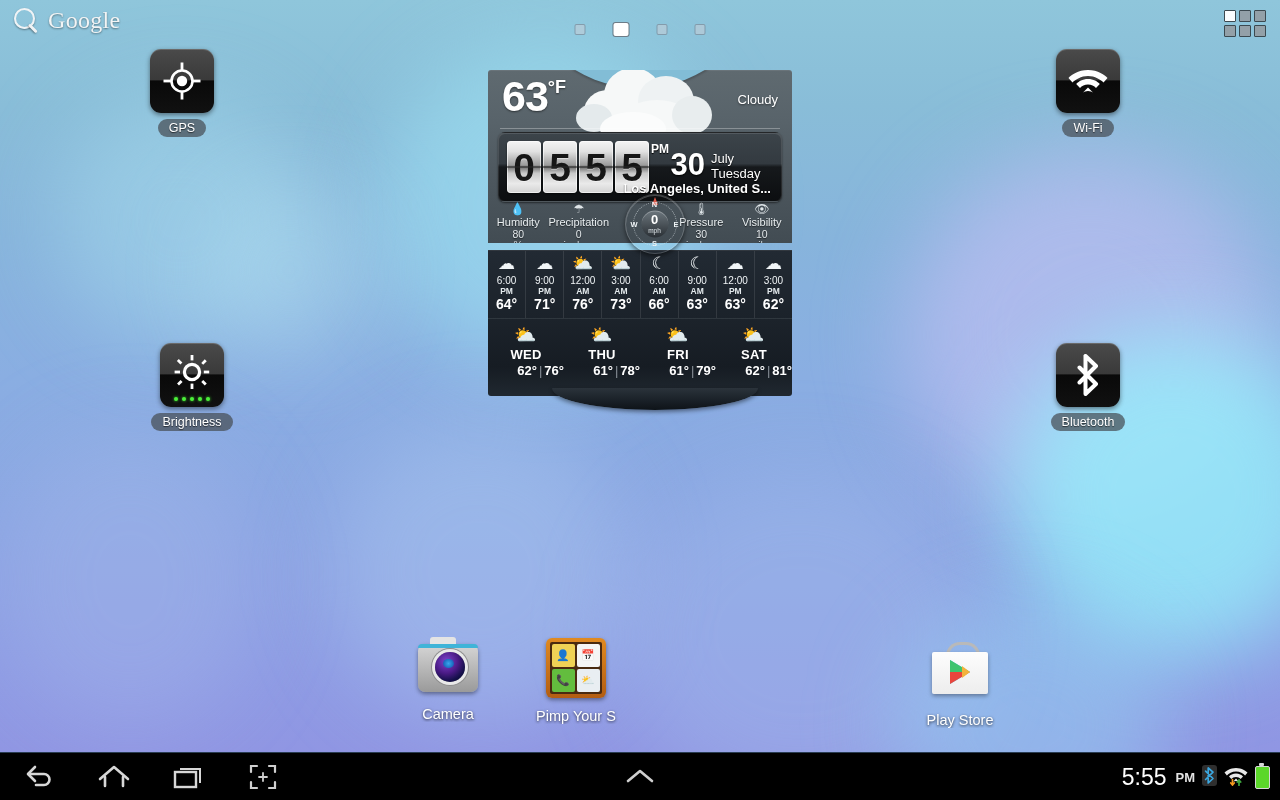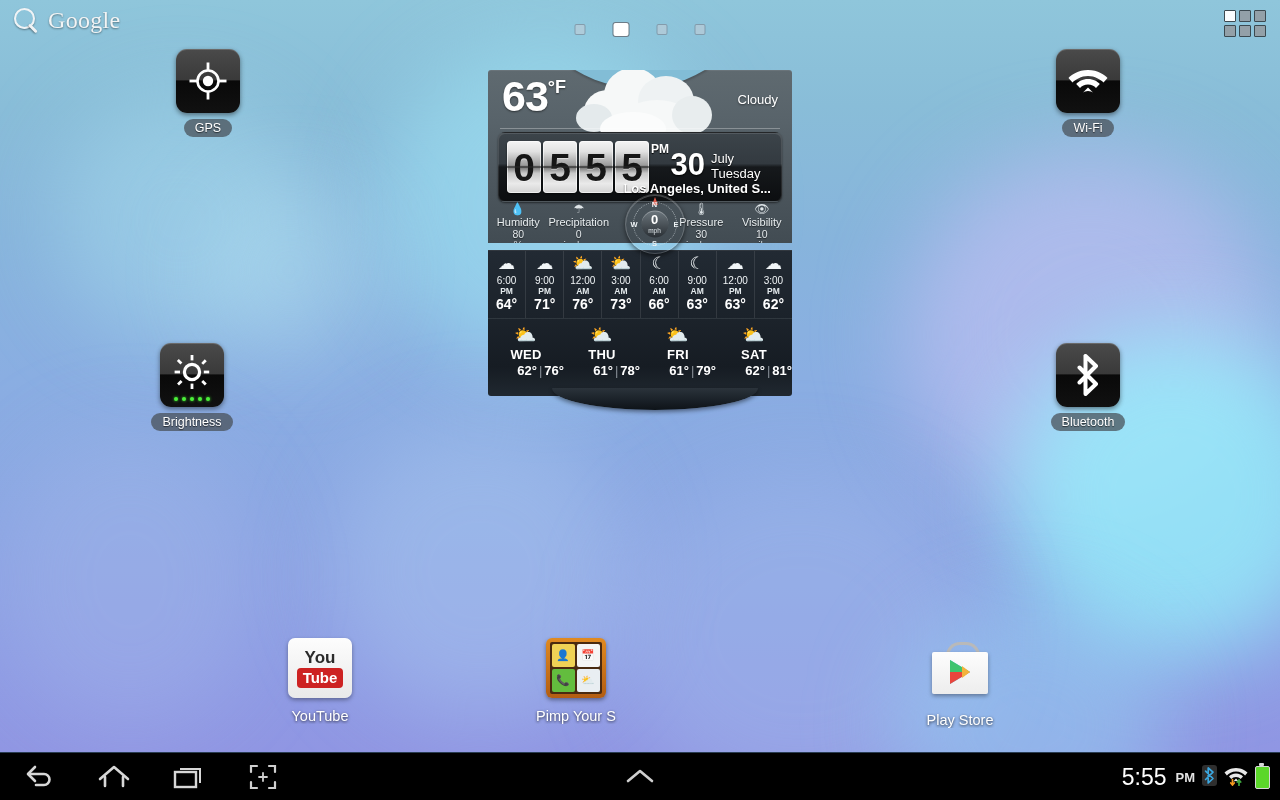--- a/index.html
+++ b/index.html
@@ -52,21 +52,21 @@
     width:64px;height:64px;margin:0 auto;border-radius:11px;
     background:linear-gradient(180deg,#4a4a4a 0%,#3a3a3a 48%,#090909 50%,#111 100%);
     box-shadow:0 2px 5px rgba(0,0,0,.45), inset 0 1px 0 rgba(255,255,255,.18);
     position:relative;display:flex;align-items:center;justify-content:center;
   }
   .toggle .tlabel{
     display:inline-block;margin-top:6px;padding:2px 11px;border-radius:10px;
     background:rgba(70,78,84,.72);color:#fff;font-size:12.5px;
     text-shadow:0 1px 1px rgba(0,0,0,.6);
   }
-  #w-gps{left:158px;top:49px;}
+  #w-gps{left:132px;top:49px;}
   #w-brightness{left:142px;top:343px;}
   #w-wifi{left:1038px;top:49px;}
   #w-bluetooth{left:1038px;top:343px;}
   .dots5{position:absolute;bottom:6px;left:0;right:0;display:flex;justify-content:center;gap:4px;}
   .dots5 i{width:4px;height:4px;border-radius:50%;background:#4cf03a;box-shadow:0 0 3px #3ae02a;}
 
   
   #weather{
     position:absolute;left:488px;top:70px;width:333px;height:325px;
   }
@@ -532,30 +532,31 @@
       <div class="dicon">⛅</div>
       <div class="dday">SAT</div>
       <div class="dtemps"><span>62°</span><span class="bar">|</span><span>81°</span></div>
     </div>
   </div>
   <div class="wx-bulge"></div>
 </div>
 
 <div id="dock">
 
-  <div class="app" id="app-youtube">
+
+  <div class="app" id="app-camera">
     <div class="appicon">
-      <div class="yt">
-        <span class="y1">You</span>
-        <span class="y2">Tube</span>
-      </div>
-    </div>
-    <span class="applabel">YouTube</span>
-  </div>
-
+      <div class="cam">
+          <span class="top"></span>
+          <span class="strip"></span>
+          <span class="lens"></span>
+        </div>
+    </div>
+    <span class="applabel">Camera</span>
+  </div>
 
   <div class="app" id="app-pimp">
     <div class="appicon">
       <div class="pimp">
           <div class="inner">
         <div class="q q1">👤</div>
             <div class="q q2">📅</div>
         <div class="q q3">📞</div>
             <div class="q q4">⛅</div>
       </div>

